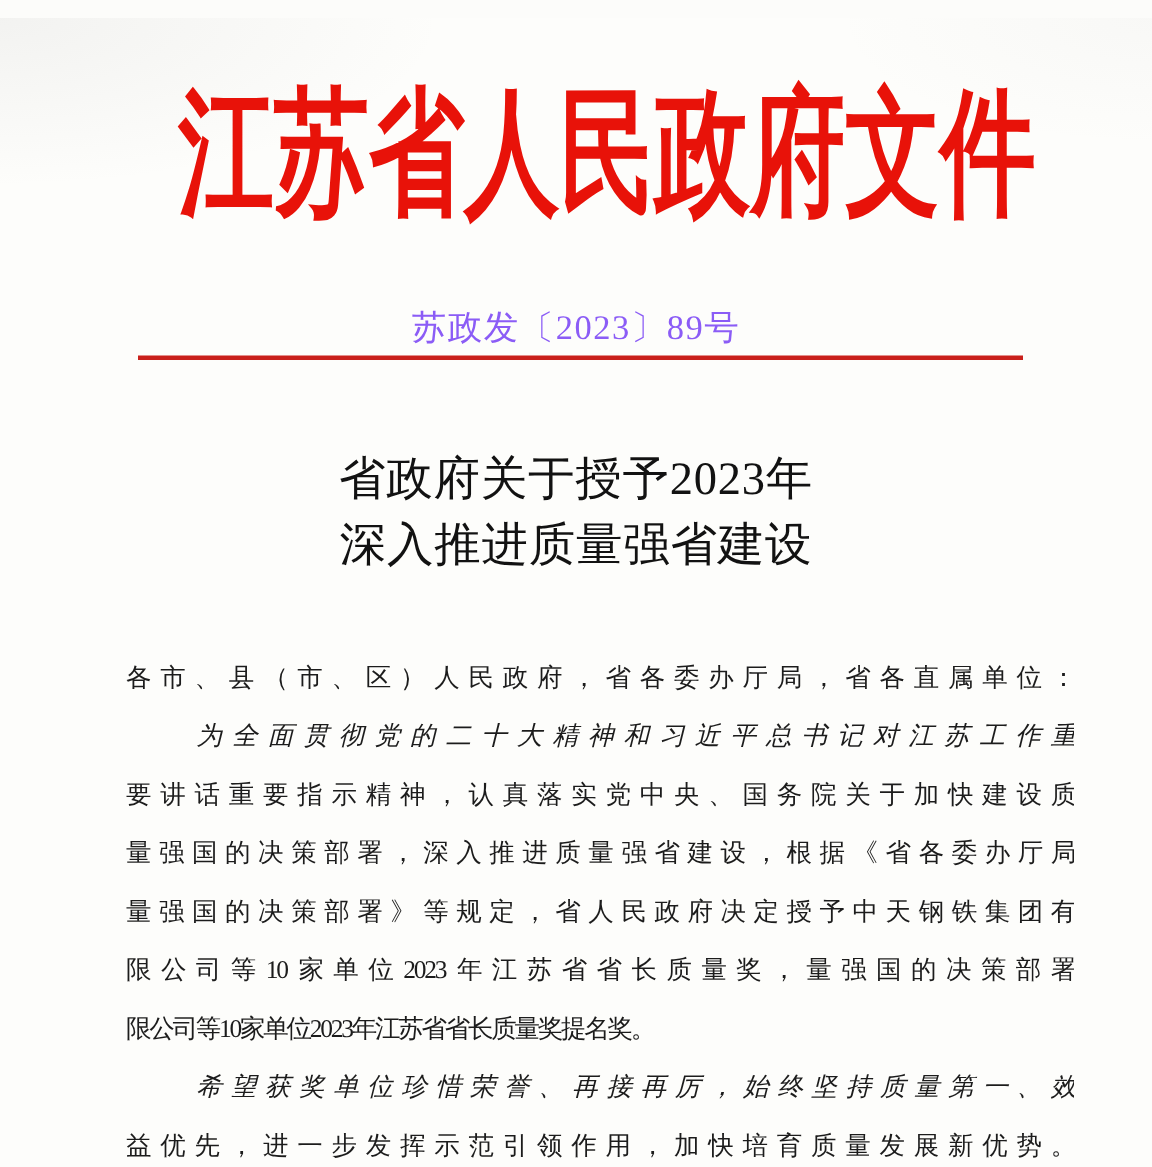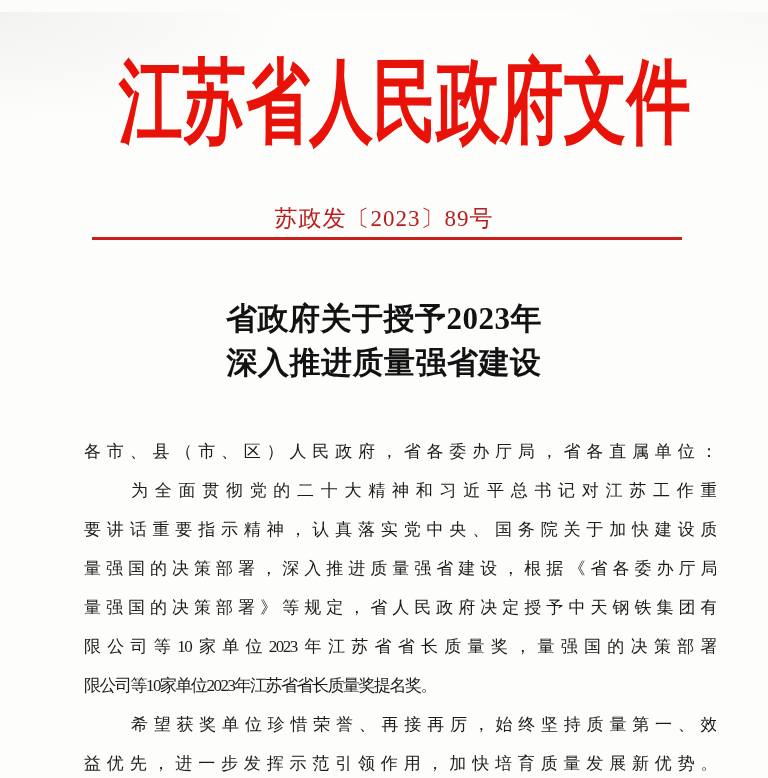--- a/index.html
+++ b/index.html
@@ -46,40 +46,40 @@
   }
 
   .docnum {
     position: absolute;
     top: 192px;
     left: 0;
     width: 768px;
     text-align: center;
     font-size: 23px;
     line-height: 30px;
-    color: #b91c1c;
+    color: #8b5cf6;
     letter-spacing: 1px;
   }
 
   .redline {
     position: absolute;
     top: 225px;
     left: 92px;
     width: 590px;
     height: 3px;
     background: #c9201b;
   }
 
   .title {
     position: absolute;
     top: 285px;
     left: 0;
     width: 768px;
     text-align: center;
-    font-weight: bold;
+    font-weight: normal;
     font-size: 31px;
     line-height: 44px;
     color: #121212;
     letter-spacing: 0.5px;
   }
 
   .body-text {
     position: absolute;
     top: 420px;
     left: 84px;
@@ -88,21 +88,21 @@
     color: #1c1c1c;
   }
   .bline {
     height: 39px;
     line-height: 39px;
     letter-spacing: -1.5px;
     text-align: justify;
     text-align-last: justify;
     overflow: hidden;
   }
-  .bline.indent { text-indent: 47px; }
+  .bline.indent { text-indent: 47px; font-style: italic; }
   .bline.endline { text-align-last: left; }
 </style>
 </head>
 <body>
 
 <div class="page">
 
   <div class="letterhead">江苏省人民政府文件</div>
 
   <div class="docnum">苏政发〔2023〕89号</div>

